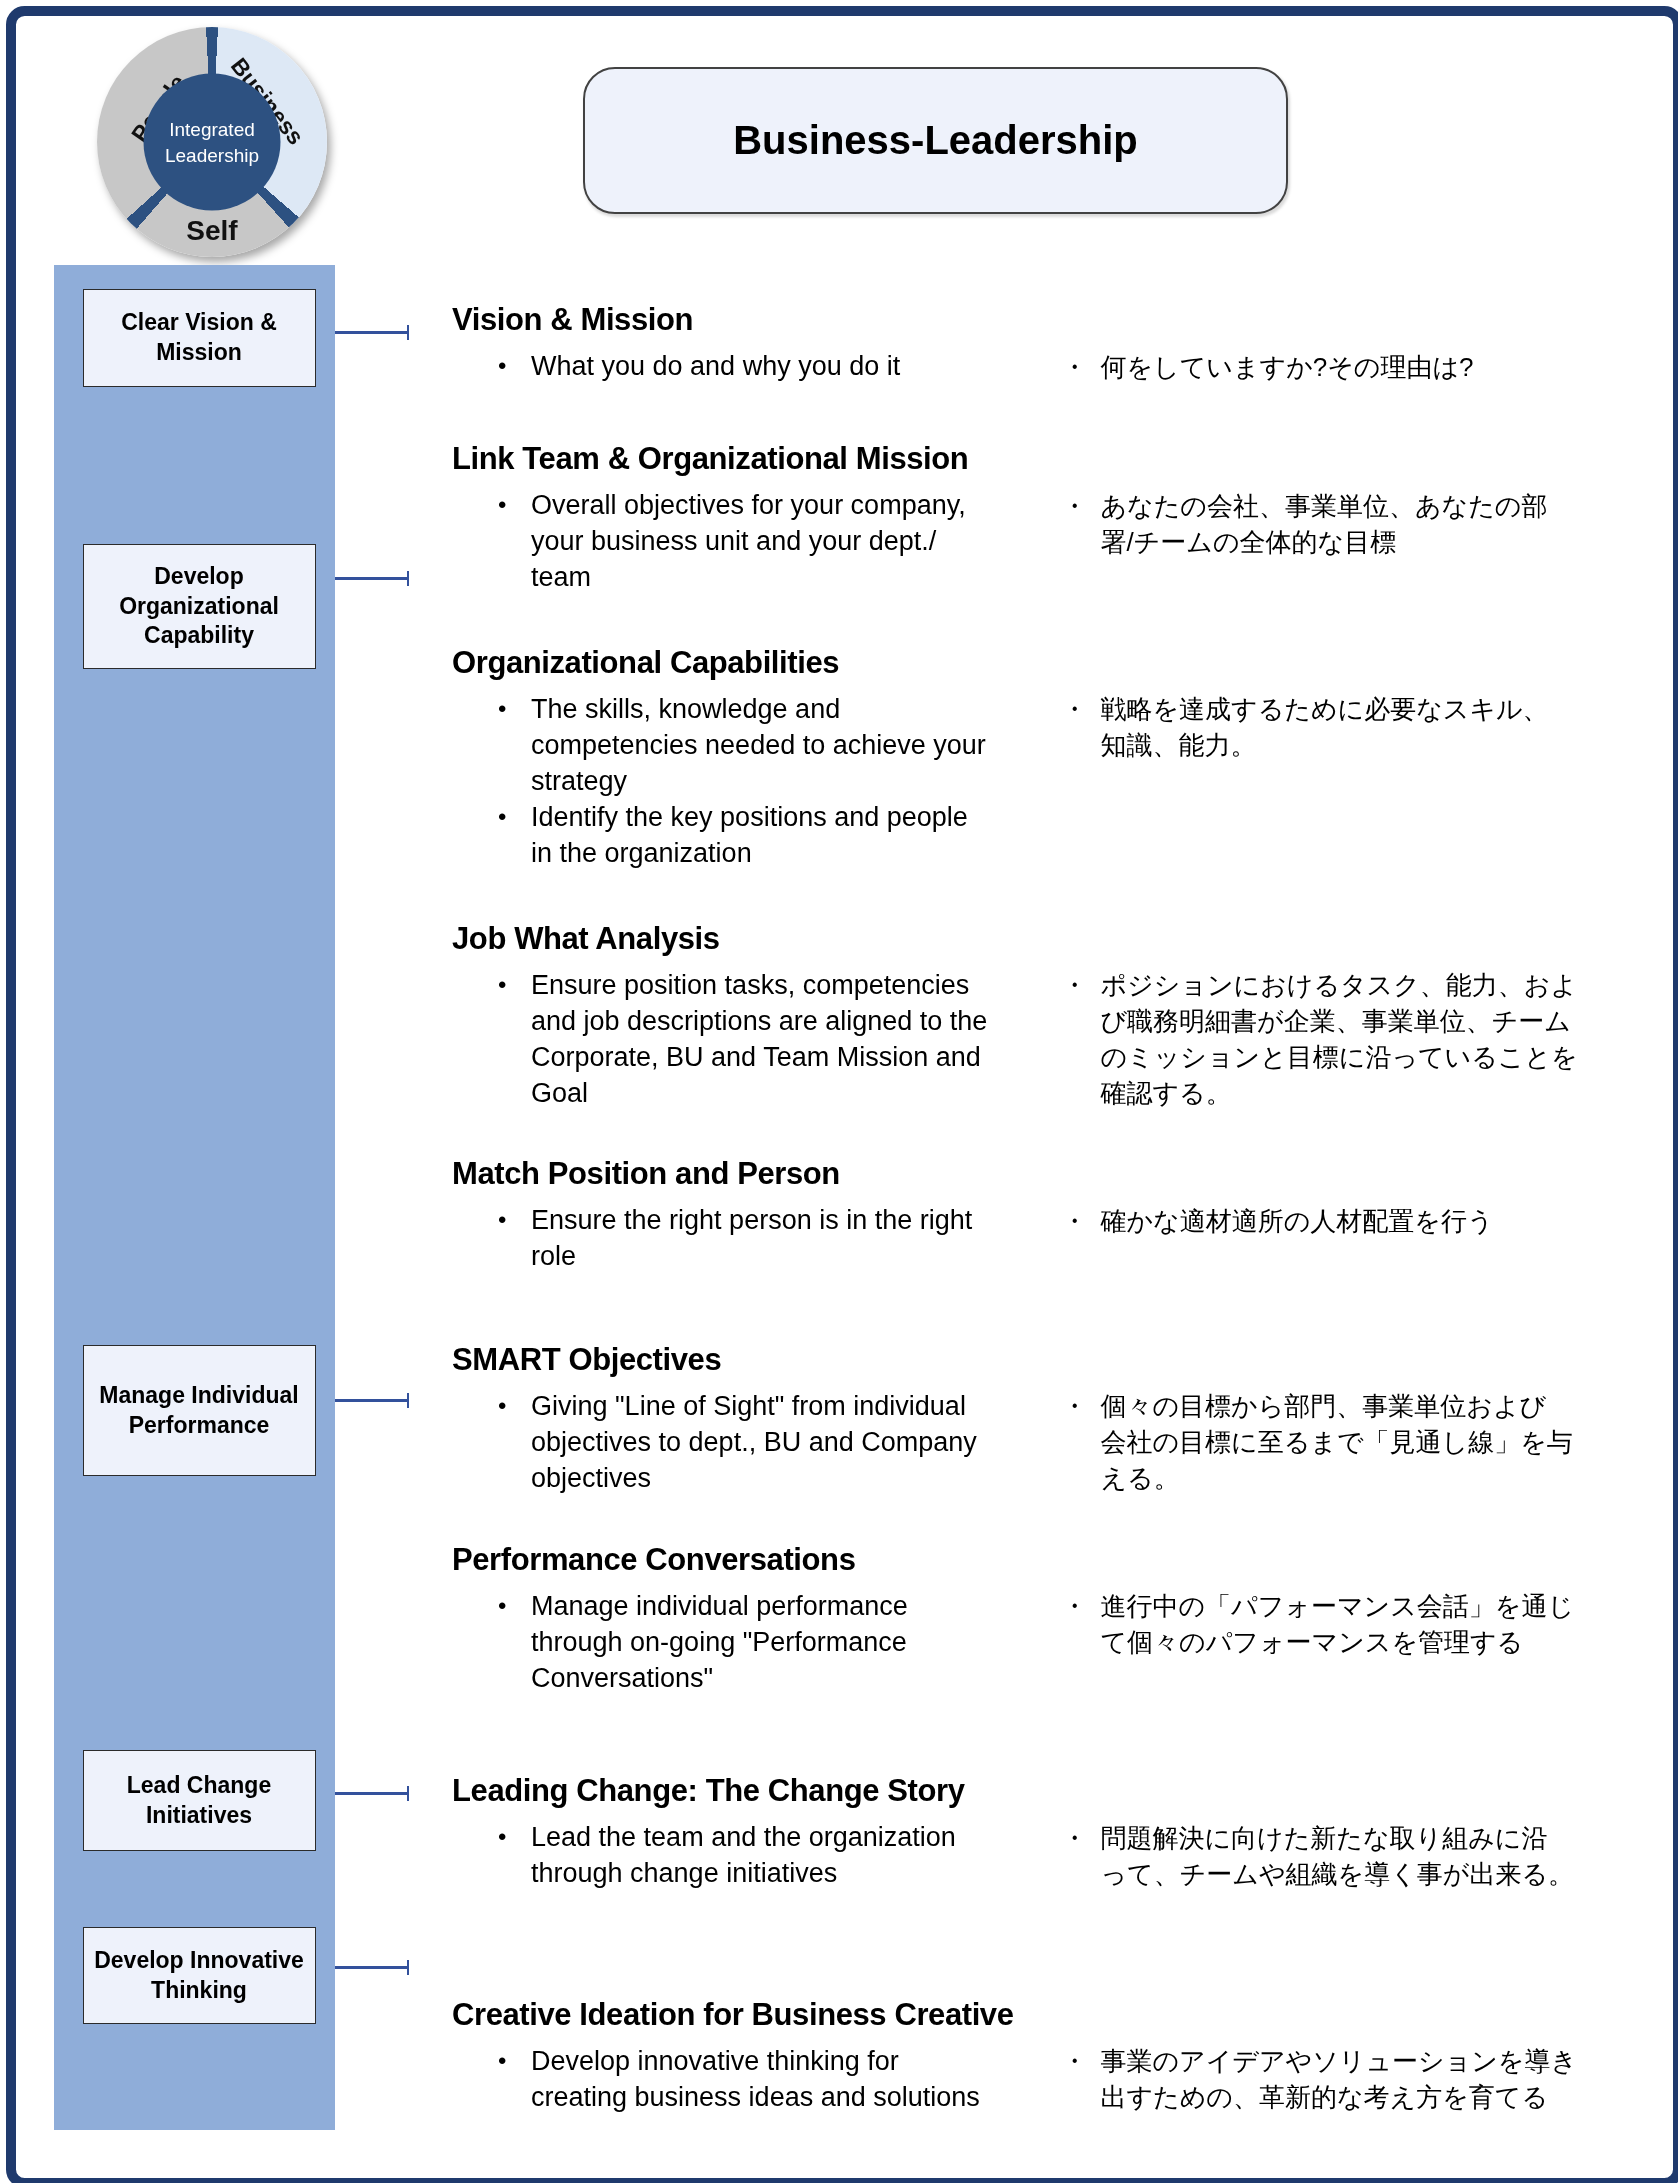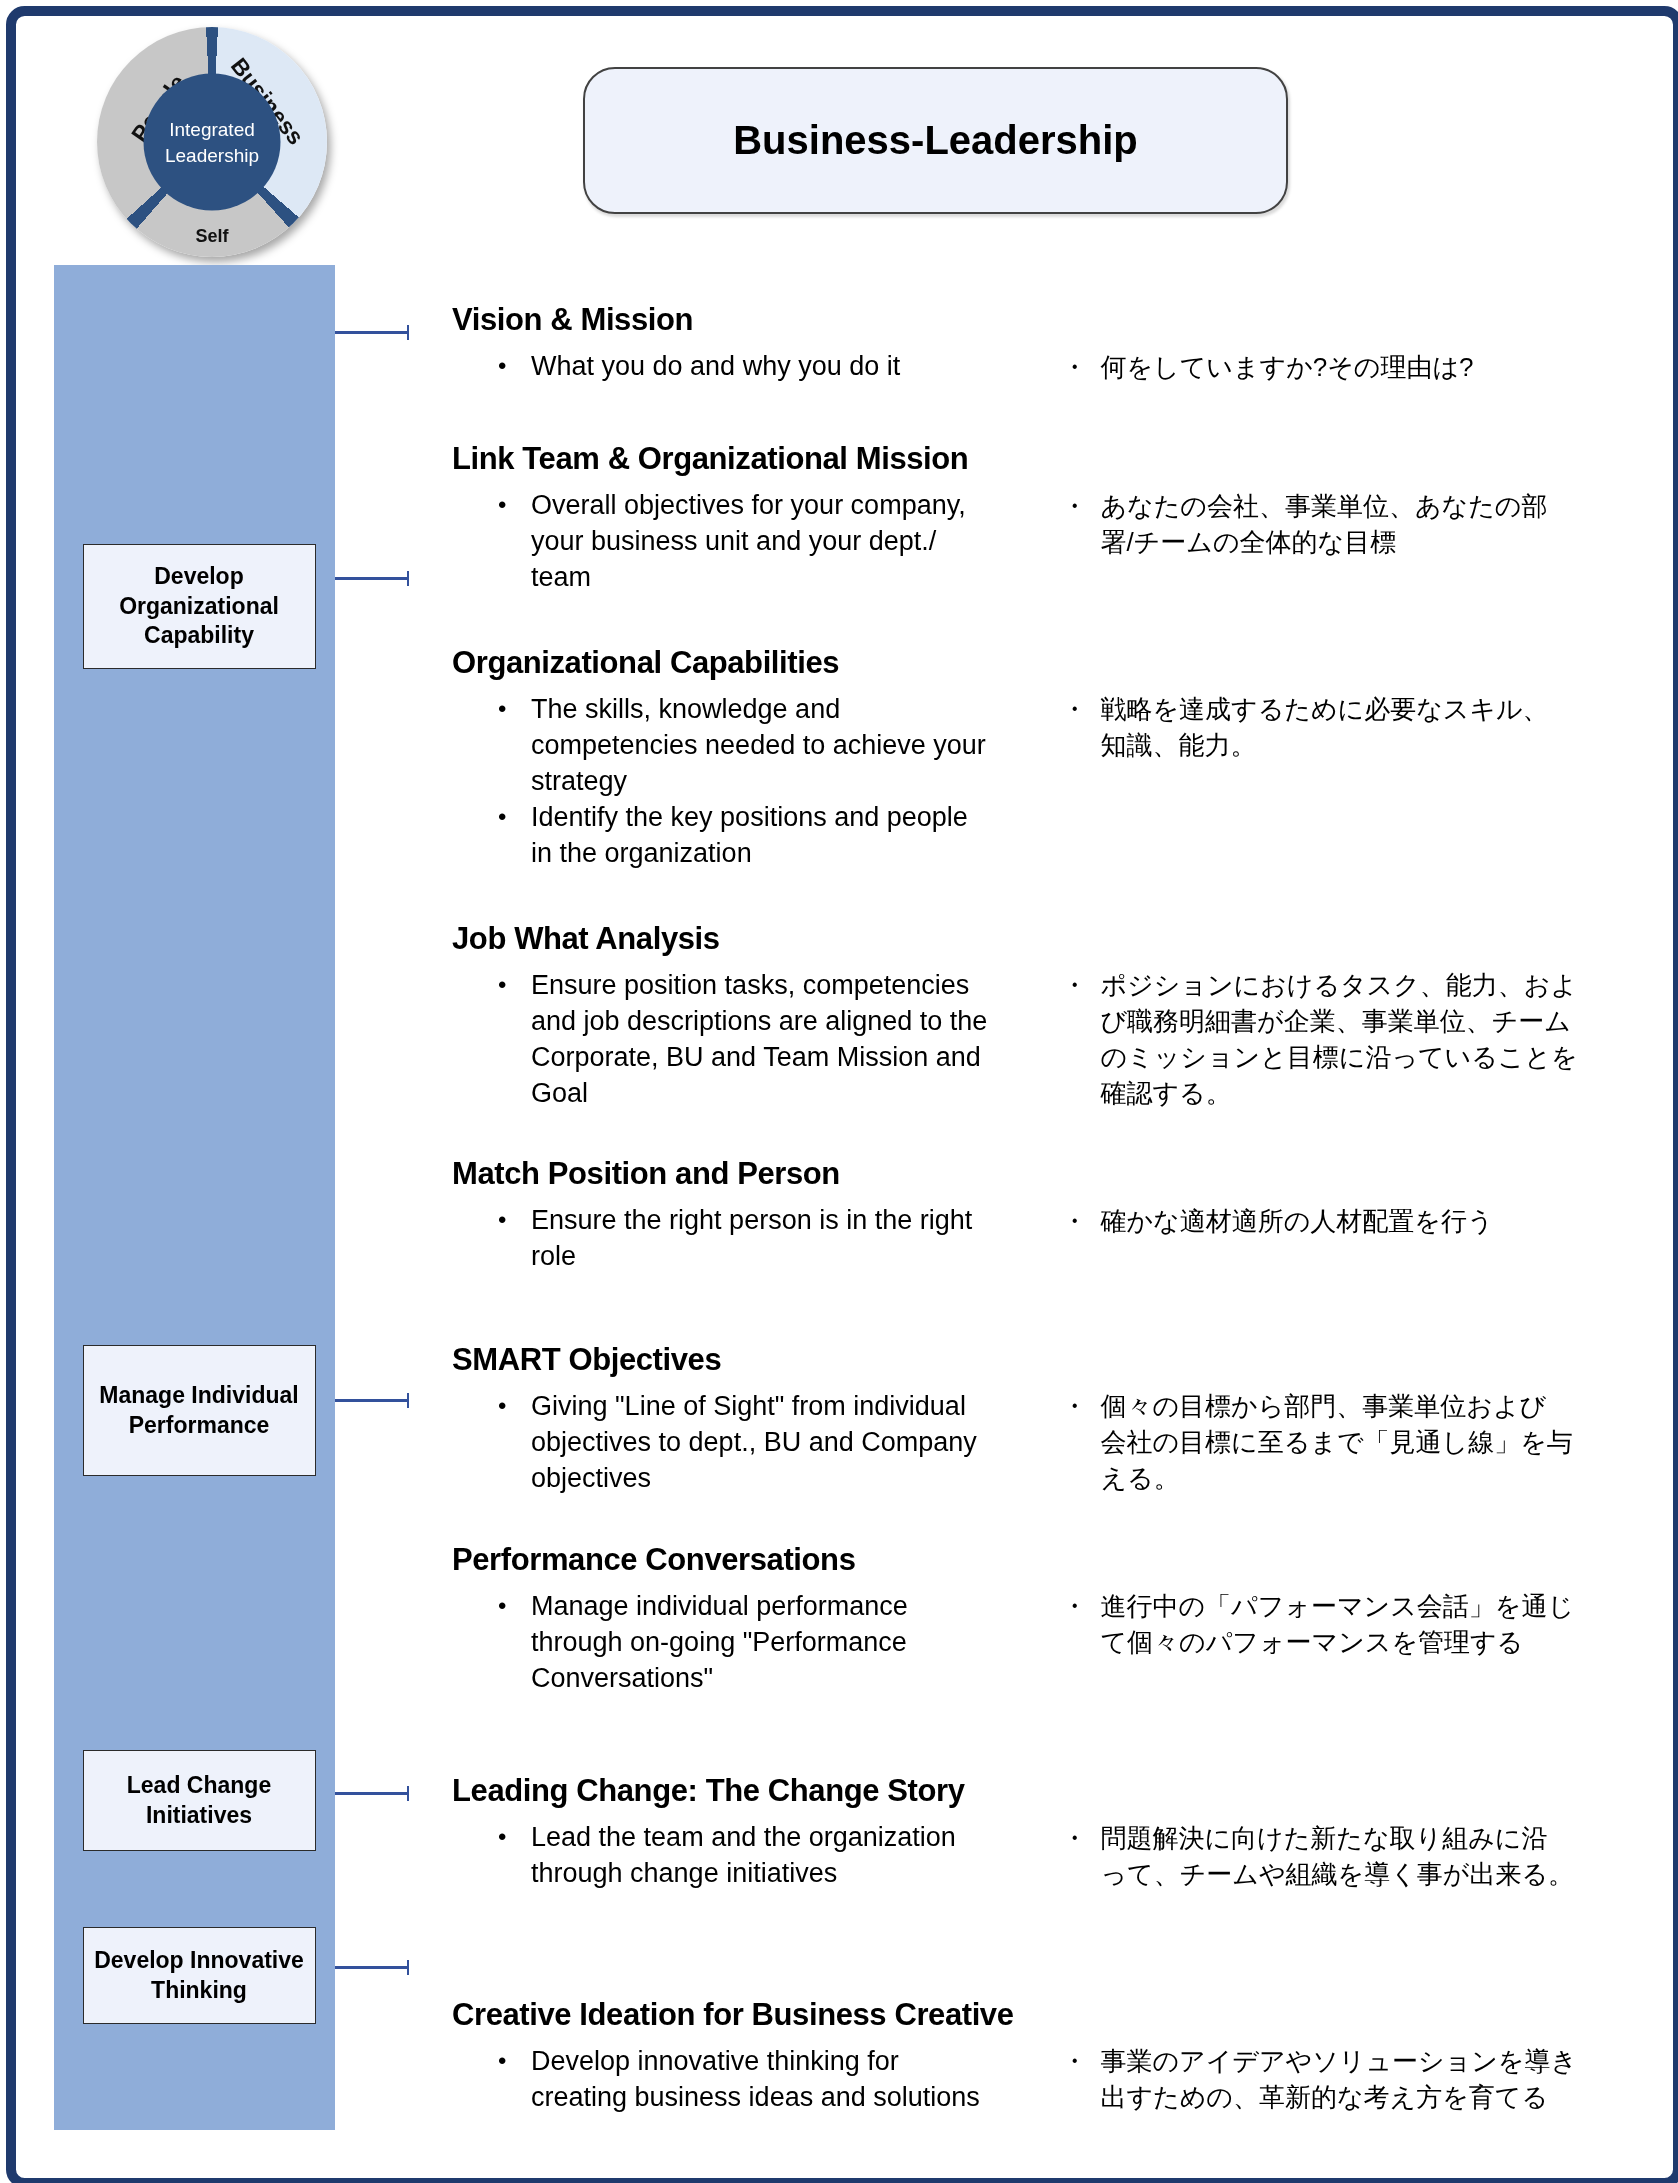--- a/index.html
+++ b/index.html
@@ -19,21 +19,21 @@
            #c7c7c7 228deg 357deg,
            #2d5181 357deg 360deg);
          box-shadow:3.6px 5px 8.6px rgba(0,0,0,0.35);}
   .donut-center{position:absolute;left:50%;top:50%;width:137px;height:137px;
          transform:translate(-50%,-50%);border-radius:50%;background:#2d5181;color:#fff;
          display:flex;align-items:center;justify-content:center;text-align:center;
          font-size:19px;line-height:1.35;white-space:pre-line;}
   .lbl{position:absolute;font-weight:bold;font-size:23px;color:#111;}
   .lbl-people{left:24px;top:68px;transform:rotate(-55deg);}
   .lbl-business{right:8.6px;top:61px;transform:rotate(52deg);}
-  .lbl-self{left:50%;bottom:10px;transform:translateX(-50%);font-weight:600;font-size:18px;}
+  .lbl-self{left:50%;bottom:10px;transform:translateX(-50%);font-weight:600;font-size:28px;}
 
   
   .title-box{position:absolute;left:583px;top:67px;width:701px;height:143px;background:#eef2fb;
          border:2.1px solid #424242;border-radius:32px;display:flex;align-items:center;justify-content:center;
          box-shadow:1.4px 2.1px 2.9px rgba(0,0,0,0.15);}
   .title-box span{font-size:40px;font-weight:bold;}
 
   
   .side-panel{position:absolute;left:54px;top:265px;width:281px;height:1865px;background:#8fadd9;}
   .side-box{position:absolute;left:28.5px;width:233px;background:#eef2fb;border:1.4px solid #2b2b2b;
@@ -65,20 +65,23 @@
     <span class="lbl lbl-self">Self</span>
     <div class="donut-center">Integrated
 Leadership</div>
   </div>
 
   <div class="title-box">
     <span>Business-Leadership</span>
   </div>
 
   <div class="side-panel">
+    <div class="side-box" style="top:23.5px;height:98px;">
+      <span>Clear Vision &amp; Mission</span>
+    </div>
     <div class="side-box" style="top:279px;height:125px;">
       <span>Develop Organizational Capability</span>
     </div>
     <div class="side-box" style="top:1080px;height:131px;">
       <span>Manage Individual Performance</span>
     </div>
     <div class="side-box" style="top:1485px;height:101px;">
       <span>Lead Change Initiatives</span>
     </div>
     <div class="side-box" style="top:1662px;height:97px;">

